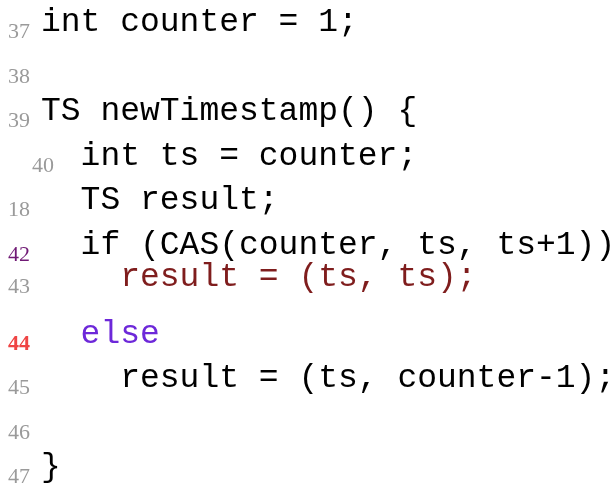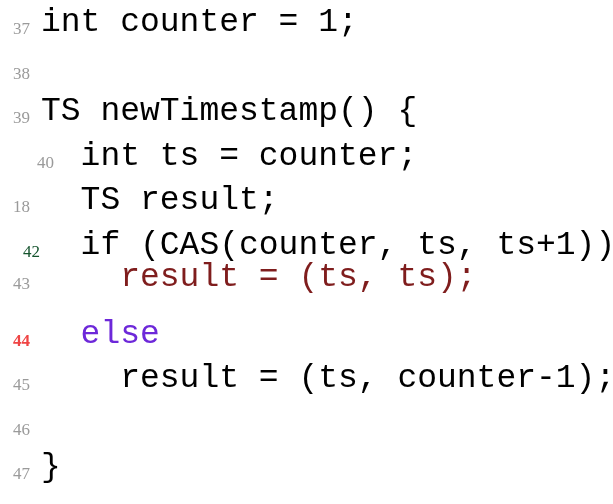--- a/index.html
+++ b/index.html
@@ -32,21 +32,21 @@
     height: 44.5px;
     white-space: pre;
   }
 
   .line-number {
     position: absolute;
     left: 0;
     width: 30px;
     text-align: right;
     font-family: "Liberation Serif", "DejaVu Serif", serif;
-    font-size: 17px;
+    font-size: 22px;
     line-height: 1;
     color: #9a9a9a;
     top: 20px;
   }
 
   .line-code {
     position: absolute;
     left: 41px;
     top: 6px;
     font-family: "Liberation Mono", "DejaVu Sans Mono", monospace;
@@ -82,21 +82,21 @@
       <span class="line-number" style="color: rgb(154, 154, 154); padding-left: 24px;">40</span>
       <span class="line-code" style="color: rgb(0, 0, 0); transform-origin: left top; transform: scaleX(0.99983);">  int ts = counter;</span>
     </div>
 
     <div class="code-line" style="top:178px;">
       <span class="line-number" style="color: rgb(154, 154, 154);">18</span>
       <span class="line-code" style="color: rgb(0, 0, 0); transform-origin: left top; transform: scaleX(0.99983);">  TS result;</span>
     </div>
 
     <div class="code-line" style="top:222.5px;">
-      <span class="line-number" style="color: #14532d; margin-left: 10px;">42</span>
+      <span class="line-number" style="color: #701a75;">42</span>
       <span class="line-code" style="color: rgb(0, 0, 0); transform-origin: left top; transform: scaleX(0.99983);">  if (CAS(counter, ts, ts+1))</span>
     </div>
 
     <div class="code-line" style="top:255px;">
       <span class="line-number" style="color: rgb(154, 154, 154);">43</span>
       <span class="line-code" style="color: #7f1d1d; transform-origin: left top; transform: scaleX(0.99984);">    result = (ts, ts);</span>
     </div>
 
     <div class="code-line" style="top:311.5px;">
       <span class="line-number" style="color: #ef4444; font-weight: bold;">44</span>

